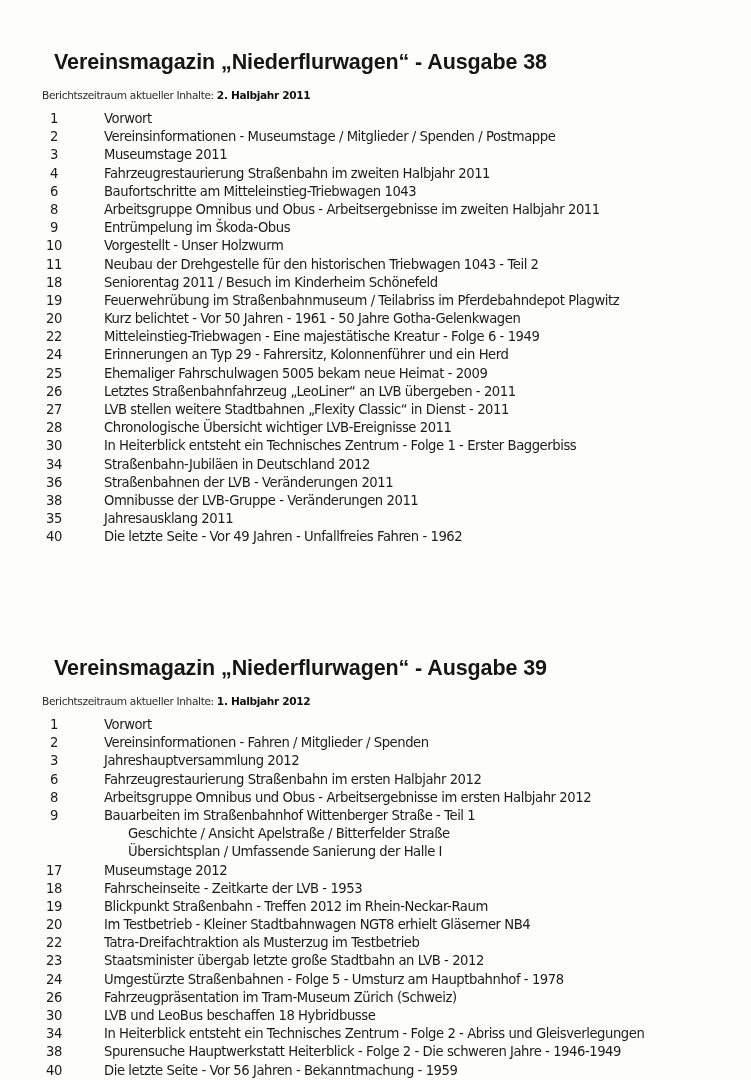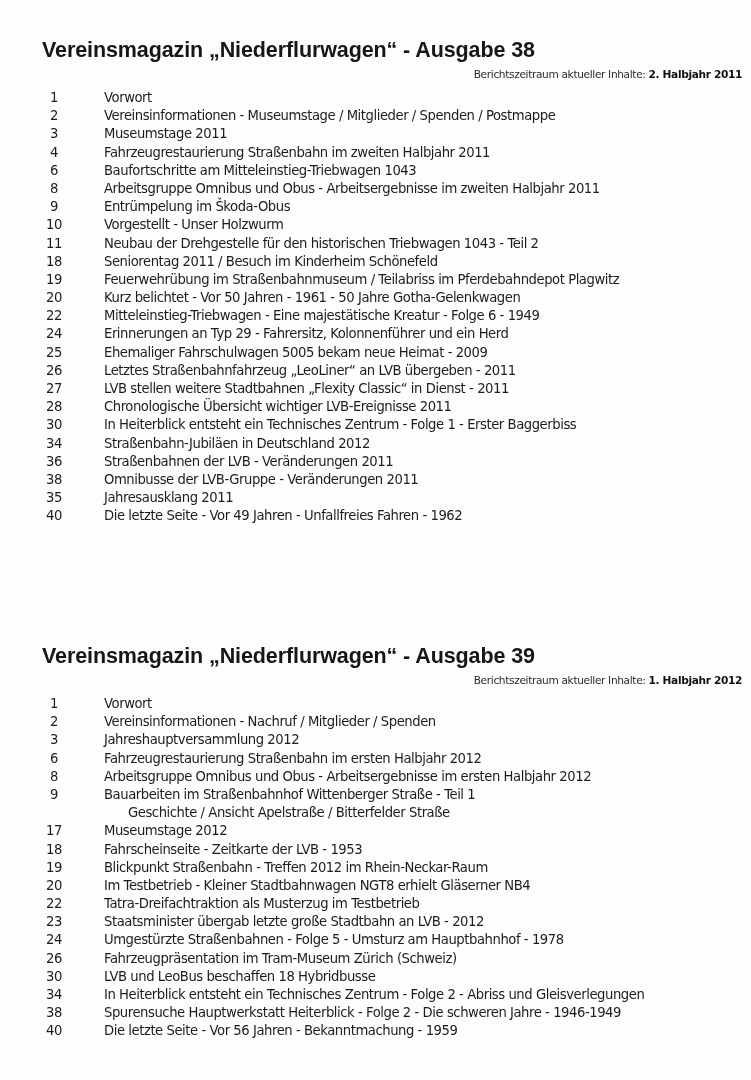--- a/index.html
+++ b/index.html
@@ -23,31 +23,30 @@
     #issue-38 { top: 36px; }
     #issue-39 { top: 642px; }
     .issue-title {
       font-family: "Liberation Sans", sans-serif;
       font-weight: bold;
       font-size: 21.5px;
       line-height: 28px;
       letter-spacing: -0.1px;
       color: #161616;
       white-space: nowrap;
-      margin: 0;
+      margin: 12px;
     }
     .period {
       font-family: "DejaVu Sans", sans-serif;
       font-size: 10.6px;
       line-height: 14px;
       color: #2a2a2a;
       margin-top: 3px;
       letter-spacing: -0.35px;
       white-space: nowrap;
-      text-align: right;
     }
     .period b {
       font-weight: bold;
       color: #111;
     }
     .toc {
       list-style: none;
       margin: 8px 0 0 0;
       padding: 0;
     }
@@ -187,41 +186,45 @@
   <div class="period">
     <span>Berichtszeitraum aktueller Inhalte: </span><b>1. Halbjahr 2012</b>
   </div>
   <ul class="toc">
       <li class="toc-row">
         <div class="toc-page"><span>1</span></div>
         <div class="toc-title">Vorwort</div>
       </li>
       <li class="toc-row">
         <div class="toc-page"><span>2</span></div>
-        <div class="toc-title">Vereinsinformationen - Nachruf / Mitglieder / Spenden</div>
+        <div class="toc-title">Vereinsinformationen - Fahren / Mitglieder / Spenden</div>
       </li>
       <li class="toc-row">
         <div class="toc-page"><span>3</span></div>
         <div class="toc-title">Jahreshauptversammlung 2012</div>
       </li>
       <li class="toc-row">
         <div class="toc-page"><span>6</span></div>
         <div class="toc-title">Fahrzeugrestaurierung Straßenbahn im ersten Halbjahr 2012</div>
       </li>
       <li class="toc-row">
         <div class="toc-page"><span>8</span></div>
         <div class="toc-title">Arbeitsgruppe Omnibus und Obus - Arbeitsergebnisse im ersten Halbjahr 2012</div>
       </li>
       <li class="toc-row">
         <div class="toc-page"><span>9</span></div>
         <div class="toc-title">Bauarbeiten im Straßenbahnhof Wittenberger Straße - Teil 1</div>
       </li>
       <li class="toc-row toc-sub">
         <div class="toc-page"><span></span></div>
         <div class="toc-title">Geschichte / Ansicht Apelstraße / Bitterfelder Straße</div>
+      </li>
+      <li class="toc-row toc-sub">
+        <div class="toc-page"><span></span></div>
+        <div class="toc-title">Übersichtsplan / Umfassende Sanierung der Halle I</div>
       </li>
       <li class="toc-row">
         <div class="toc-page"><span>17</span></div>
         <div class="toc-title">Museumstage 2012</div>
       </li>
       <li class="toc-row">
         <div class="toc-page"><span>18</span></div>
         <div class="toc-title">Fahrscheinseite - Zeitkarte der LVB - 1953</div>
       </li>
       <li class="toc-row">

